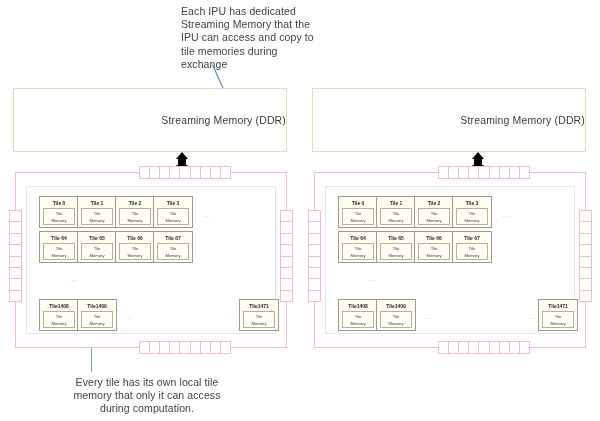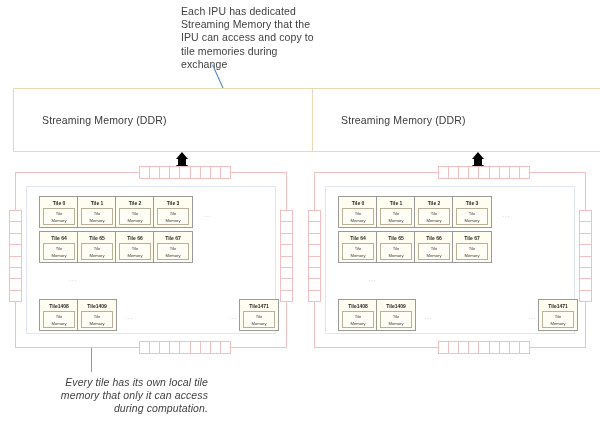--- a/index.html
+++ b/index.html
@@ -24,25 +24,24 @@
     color: #3f3f3f;
     letter-spacing: 0.1px;
   }
   #caption-top {
     left: 181px;
     top: 5px;
     width: 140px;
     text-align: left;
   }
   #caption-bottom {
-    left: 58px;
+    left: 72px;
     top: 376px;
     width: 150px;
-    text-align: right;
-    font-style: italic;
+    text-align: center;
   }
 
   
   .leader {
     position: absolute;
     background: #4a7ebb;
   }
   #leader-top {
     left: 230px;
     top: 61px;
@@ -77,22 +76,21 @@
 
   
   .ddr-box {
     position: absolute;
     top: 88px;
     height: 62px;
     border: 1px solid #e8d8b4;
     background: #ffffff;
     display: flex;
     align-items: center;
-    justify-content: flex-start;
-    padding-left: 28px;
+    justify-content: flex-end;
   }
   #ddr-left  { left: 13px;  width: 272px; }
   #ddr-right { left: 312px; width: 272px; }
   .ddr-label {
     font-size: 10.5px;
     color: #3b3b3b;
     letter-spacing: 0.15px;
   }
 
   

